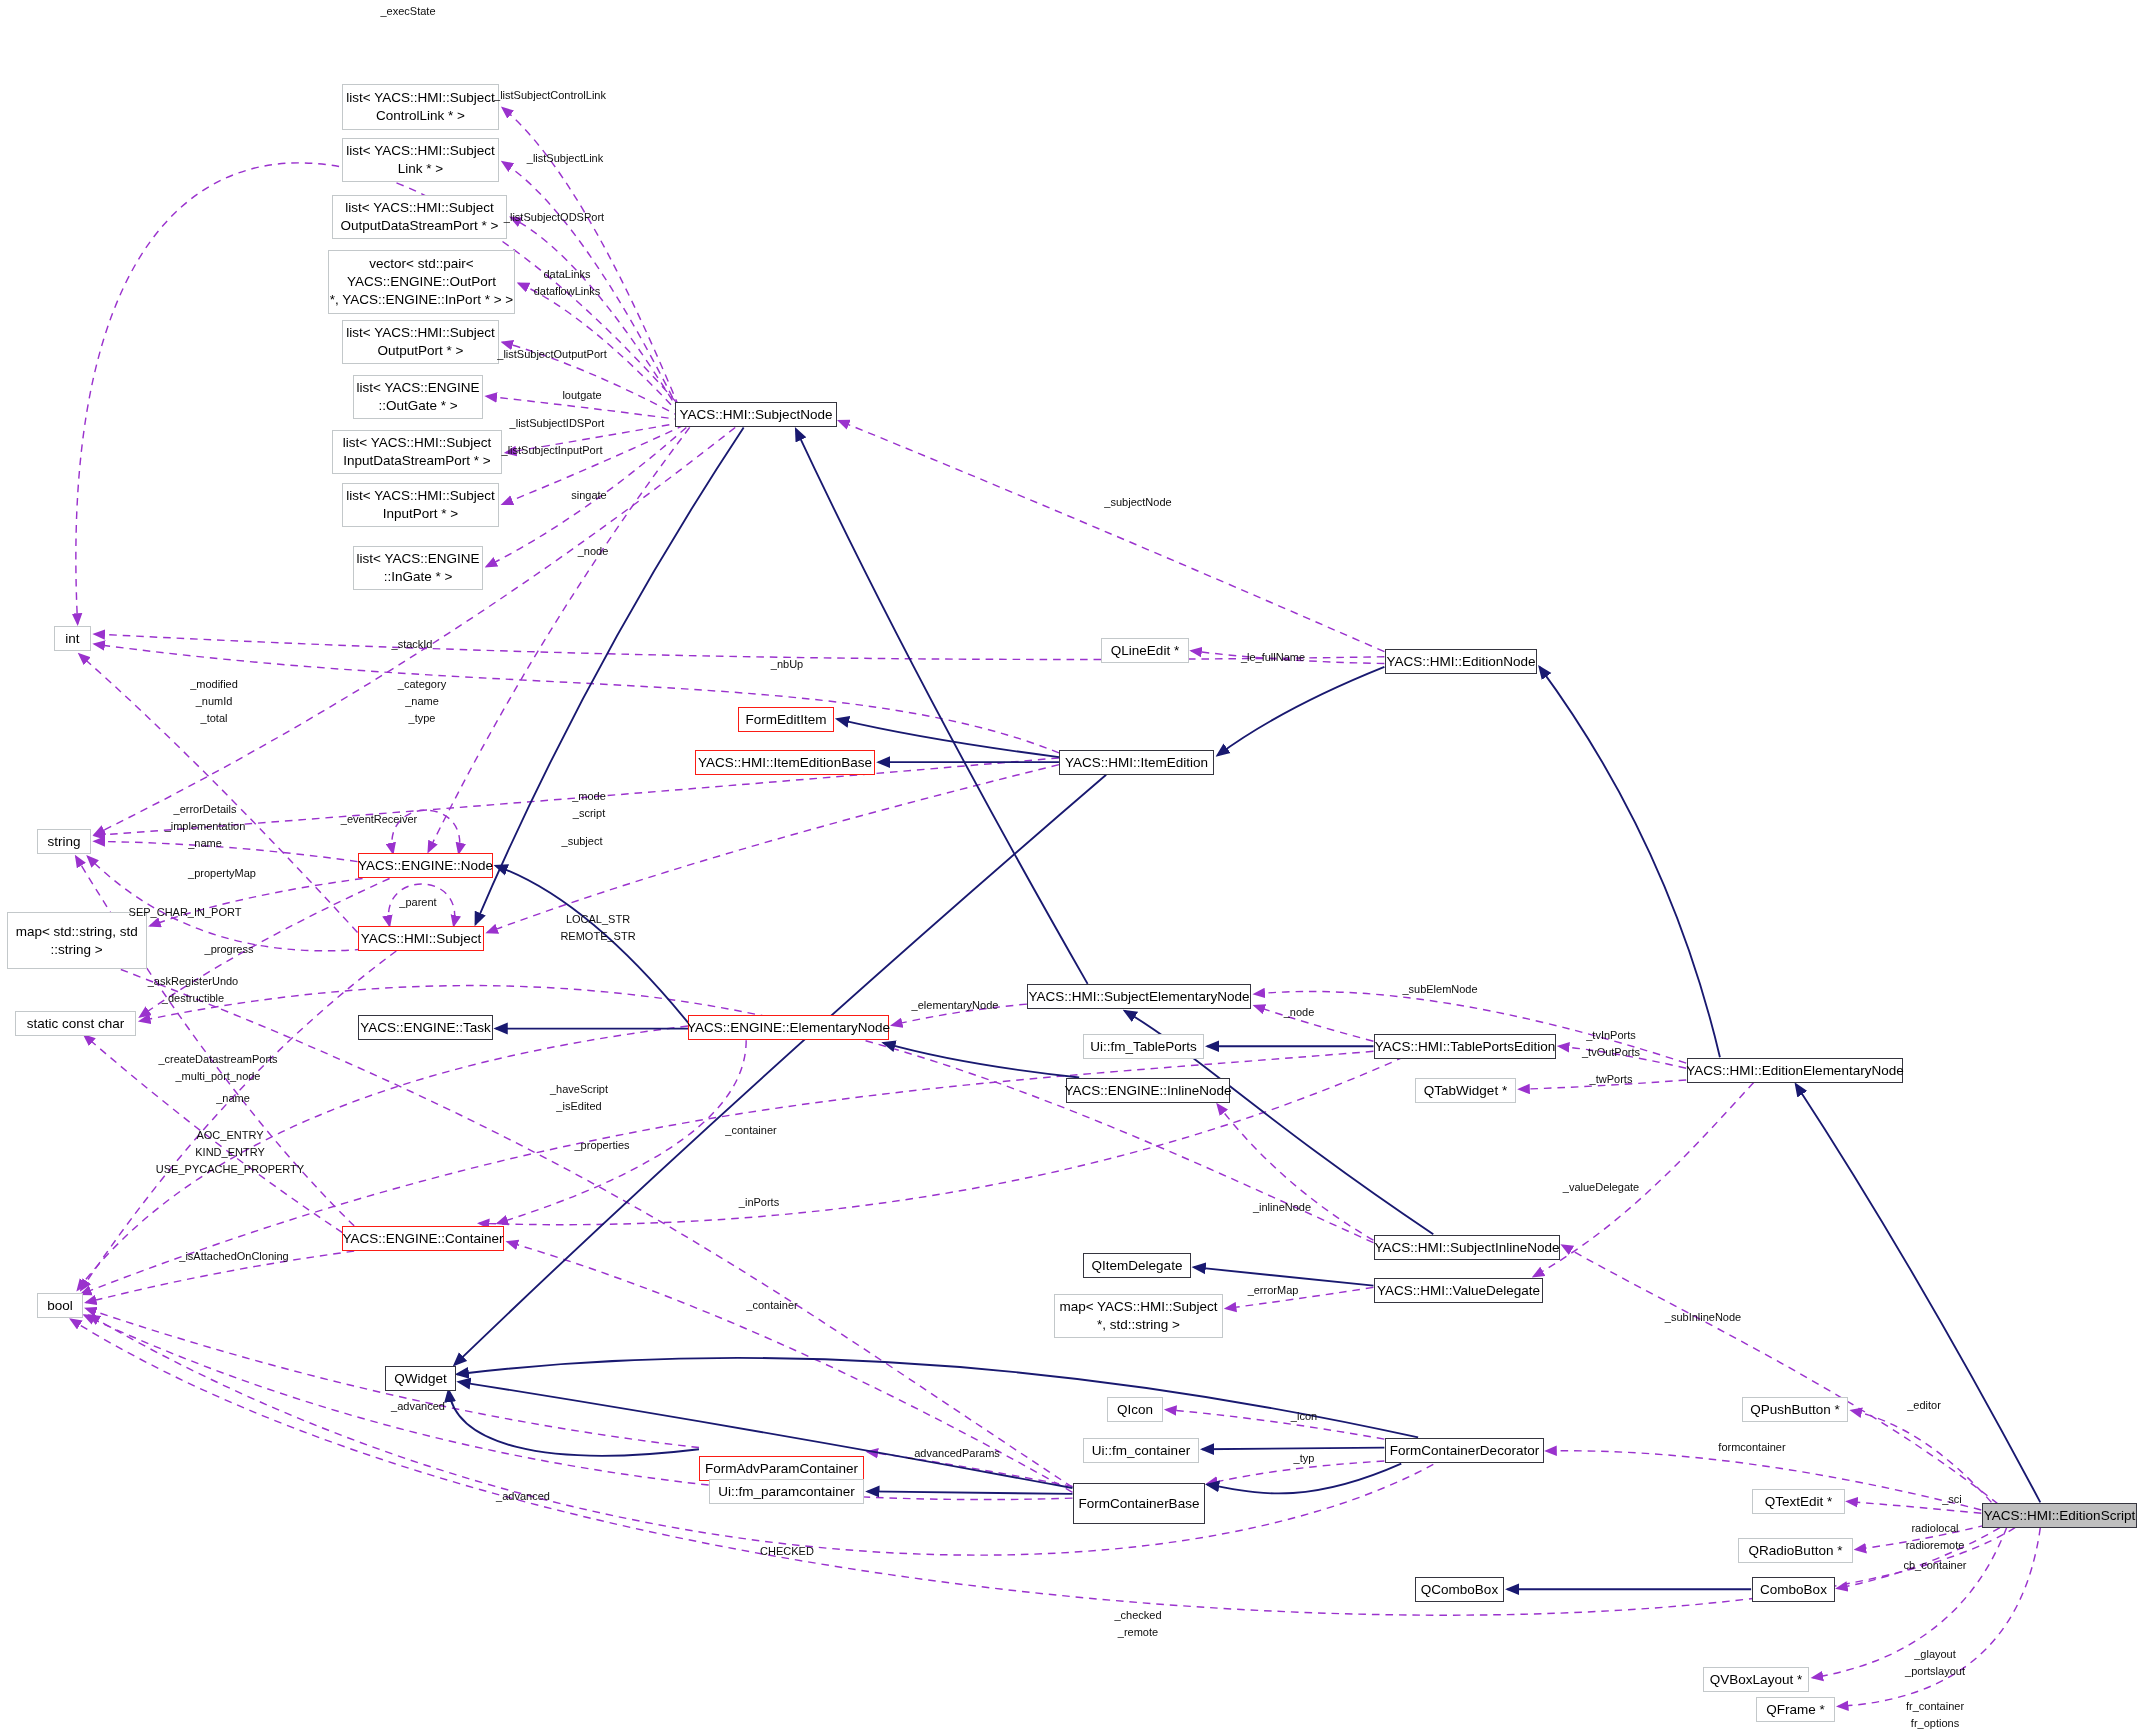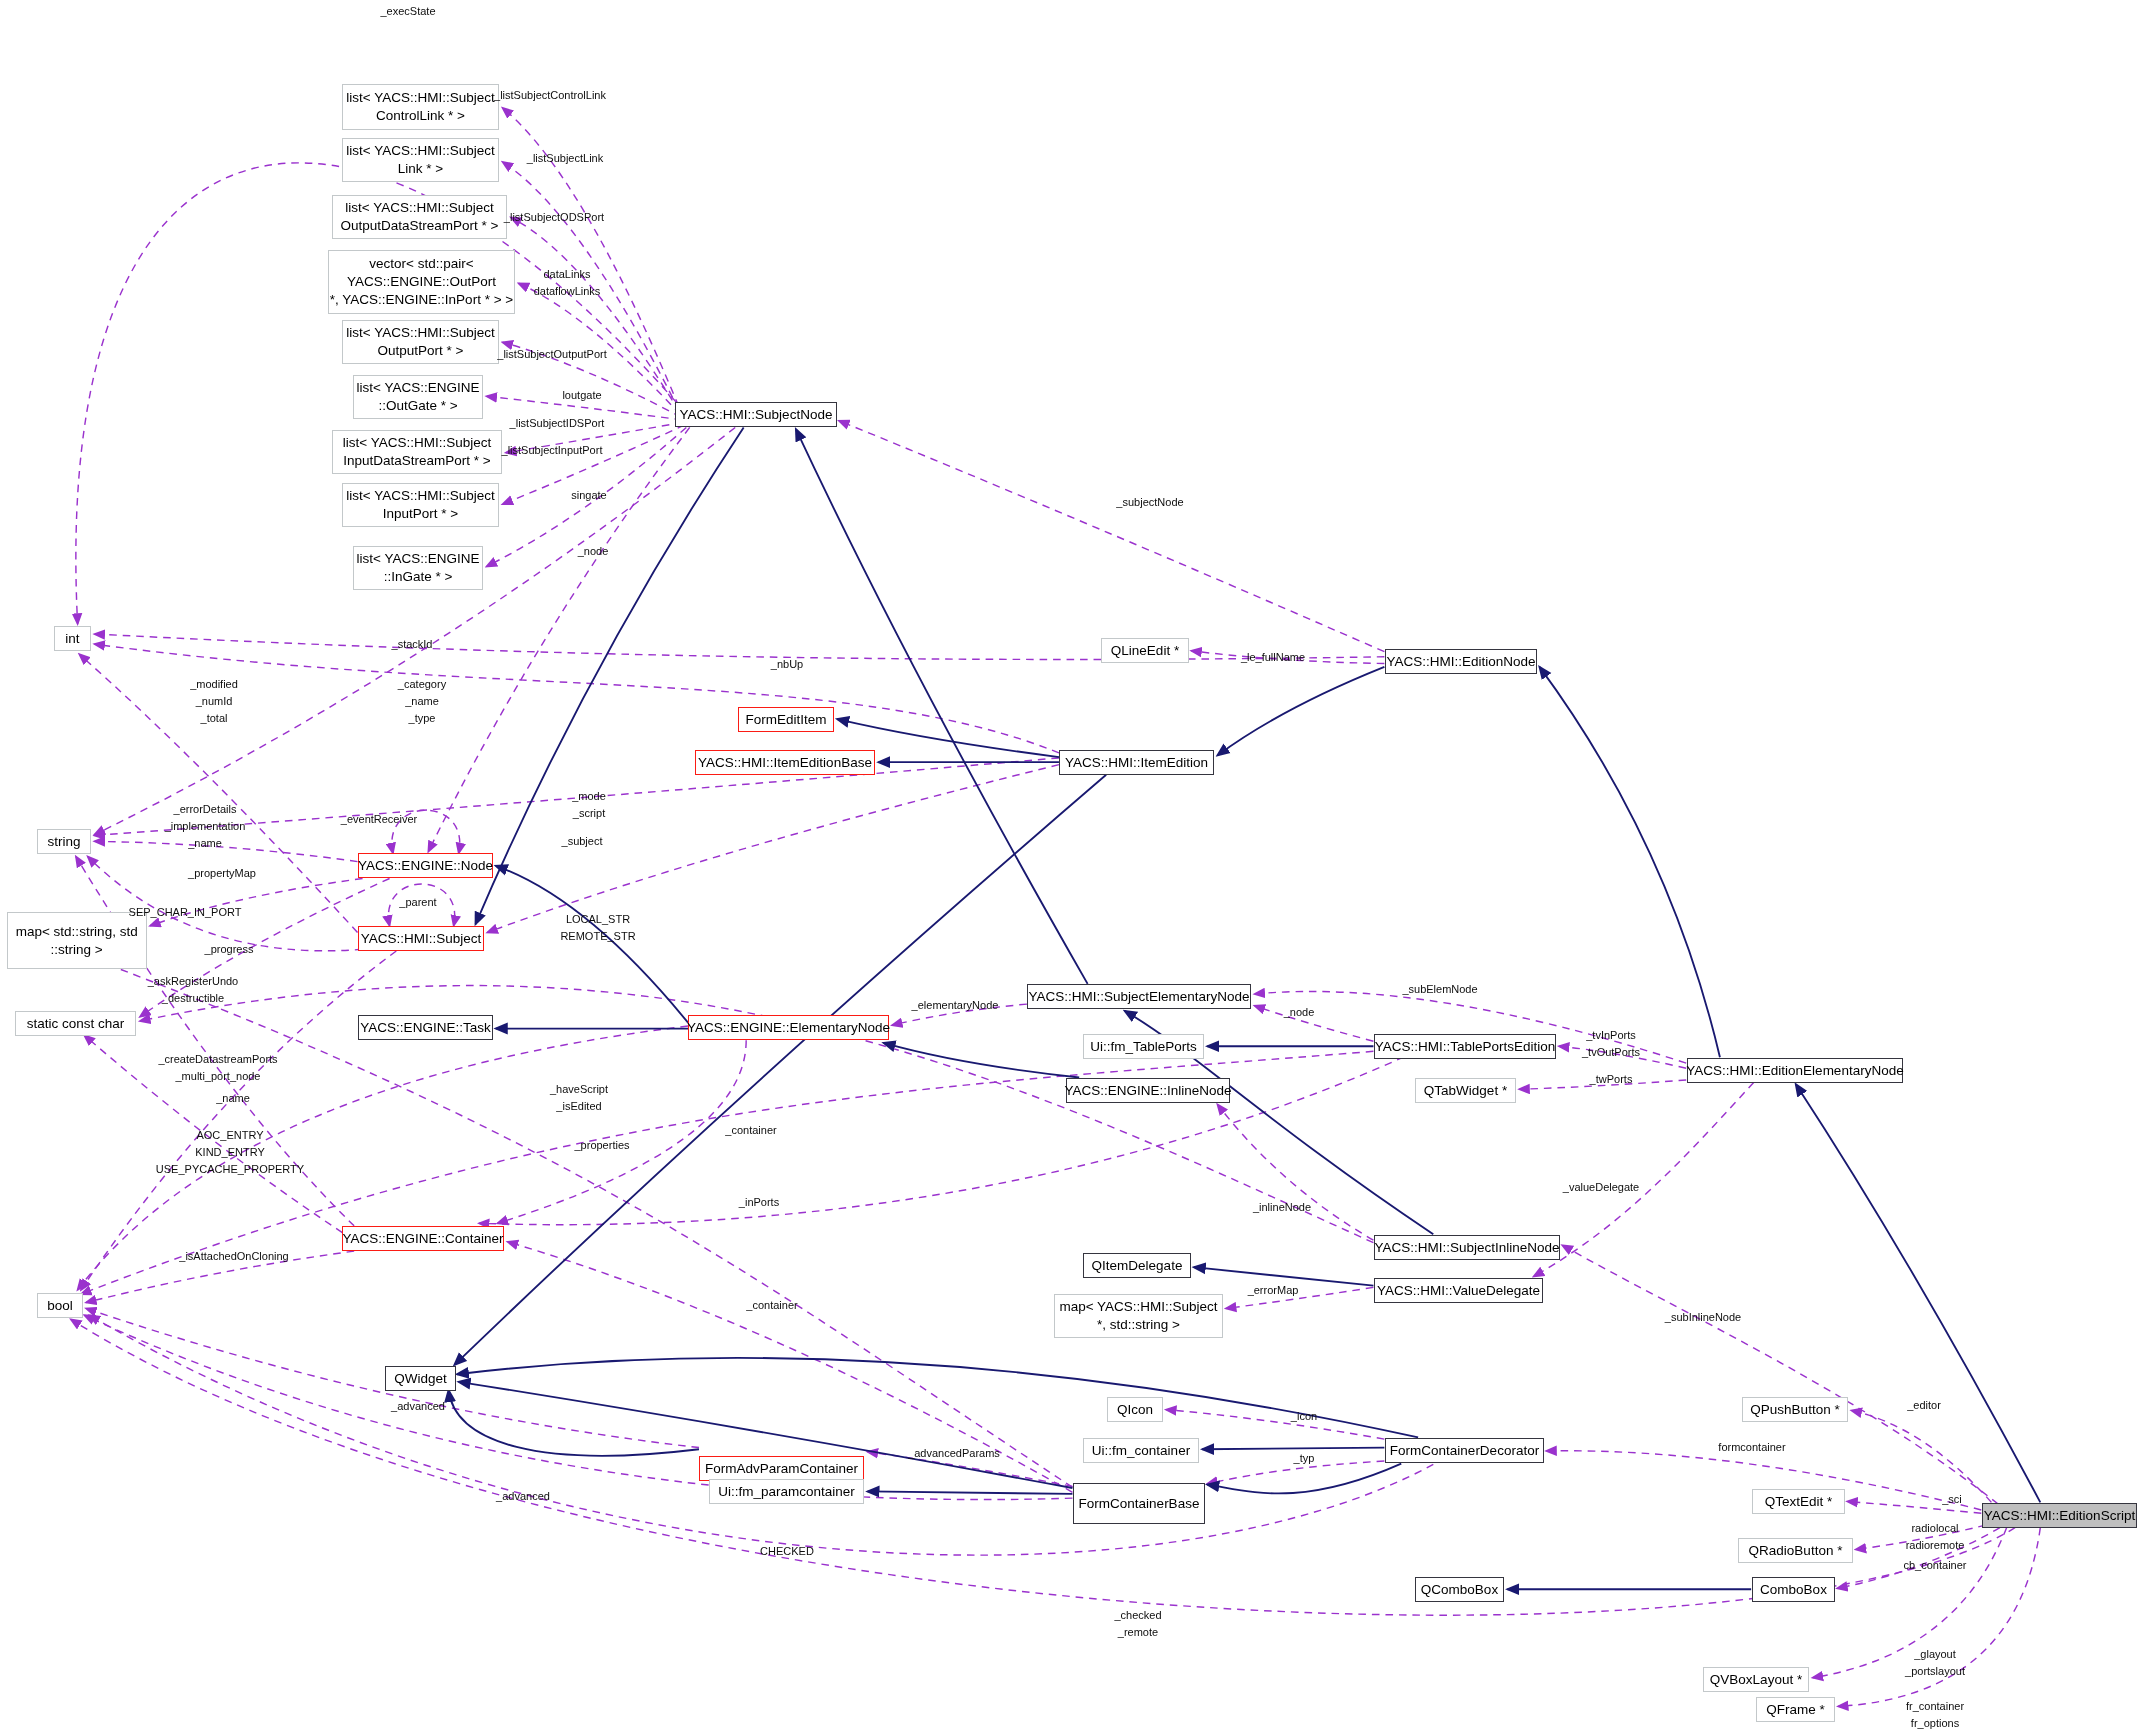--- a/index.html
+++ b/index.html
@@ -184,21 +184,21 @@
       <div class="elabel" style="left: 554px; top: 209px;">_listSubjectODSPort</div>
       <div class="elabel" style="left: 567px; top: 266px;">dataLinks
 dataflowLinks</div>
       <div class="elabel" style="left: 552px; top: 346px;">_listSubjectOutputPort</div>
       <div class="elabel" style="left: 582px; top: 387px;">loutgate</div>
       <div class="elabel" style="left: 557px; top: 415px;">_listSubjectIDSPort</div>
       <div class="elabel" style="left: 552px; top: 442px;">_listSubjectInputPort</div>
       <div class="elabel" style="left: 589px; top: 487px;">singate</div>
       <div class="elabel" style="left: 593px; top: 543px;">_node</div>
       <div class="elabel" style="left: 412px; top: 636px;">_stackId</div>
-      <div class="elabel" style="left: 1138px; top: 494px; margin-left: 12px;">_subjectNode</div>
+      <div class="elabel" style="left: 1138px; top: 494px;">_subjectNode</div>
       <div class="elabel" style="left: 1273px; top: 649px;">_le_fullName</div>
       <div class="elabel" style="left: 787px; top: 656px;">_nbUp</div>
       <div class="elabel" style="left: 214px; top: 676px;">_modified
 _numId
 _total</div>
       <div class="elabel" style="left: 422px; top: 676px;">_category
 _name
 _type</div>
       <div class="elabel" style="left: 205px; top: 801px;">_errorDetails
 _implementation

